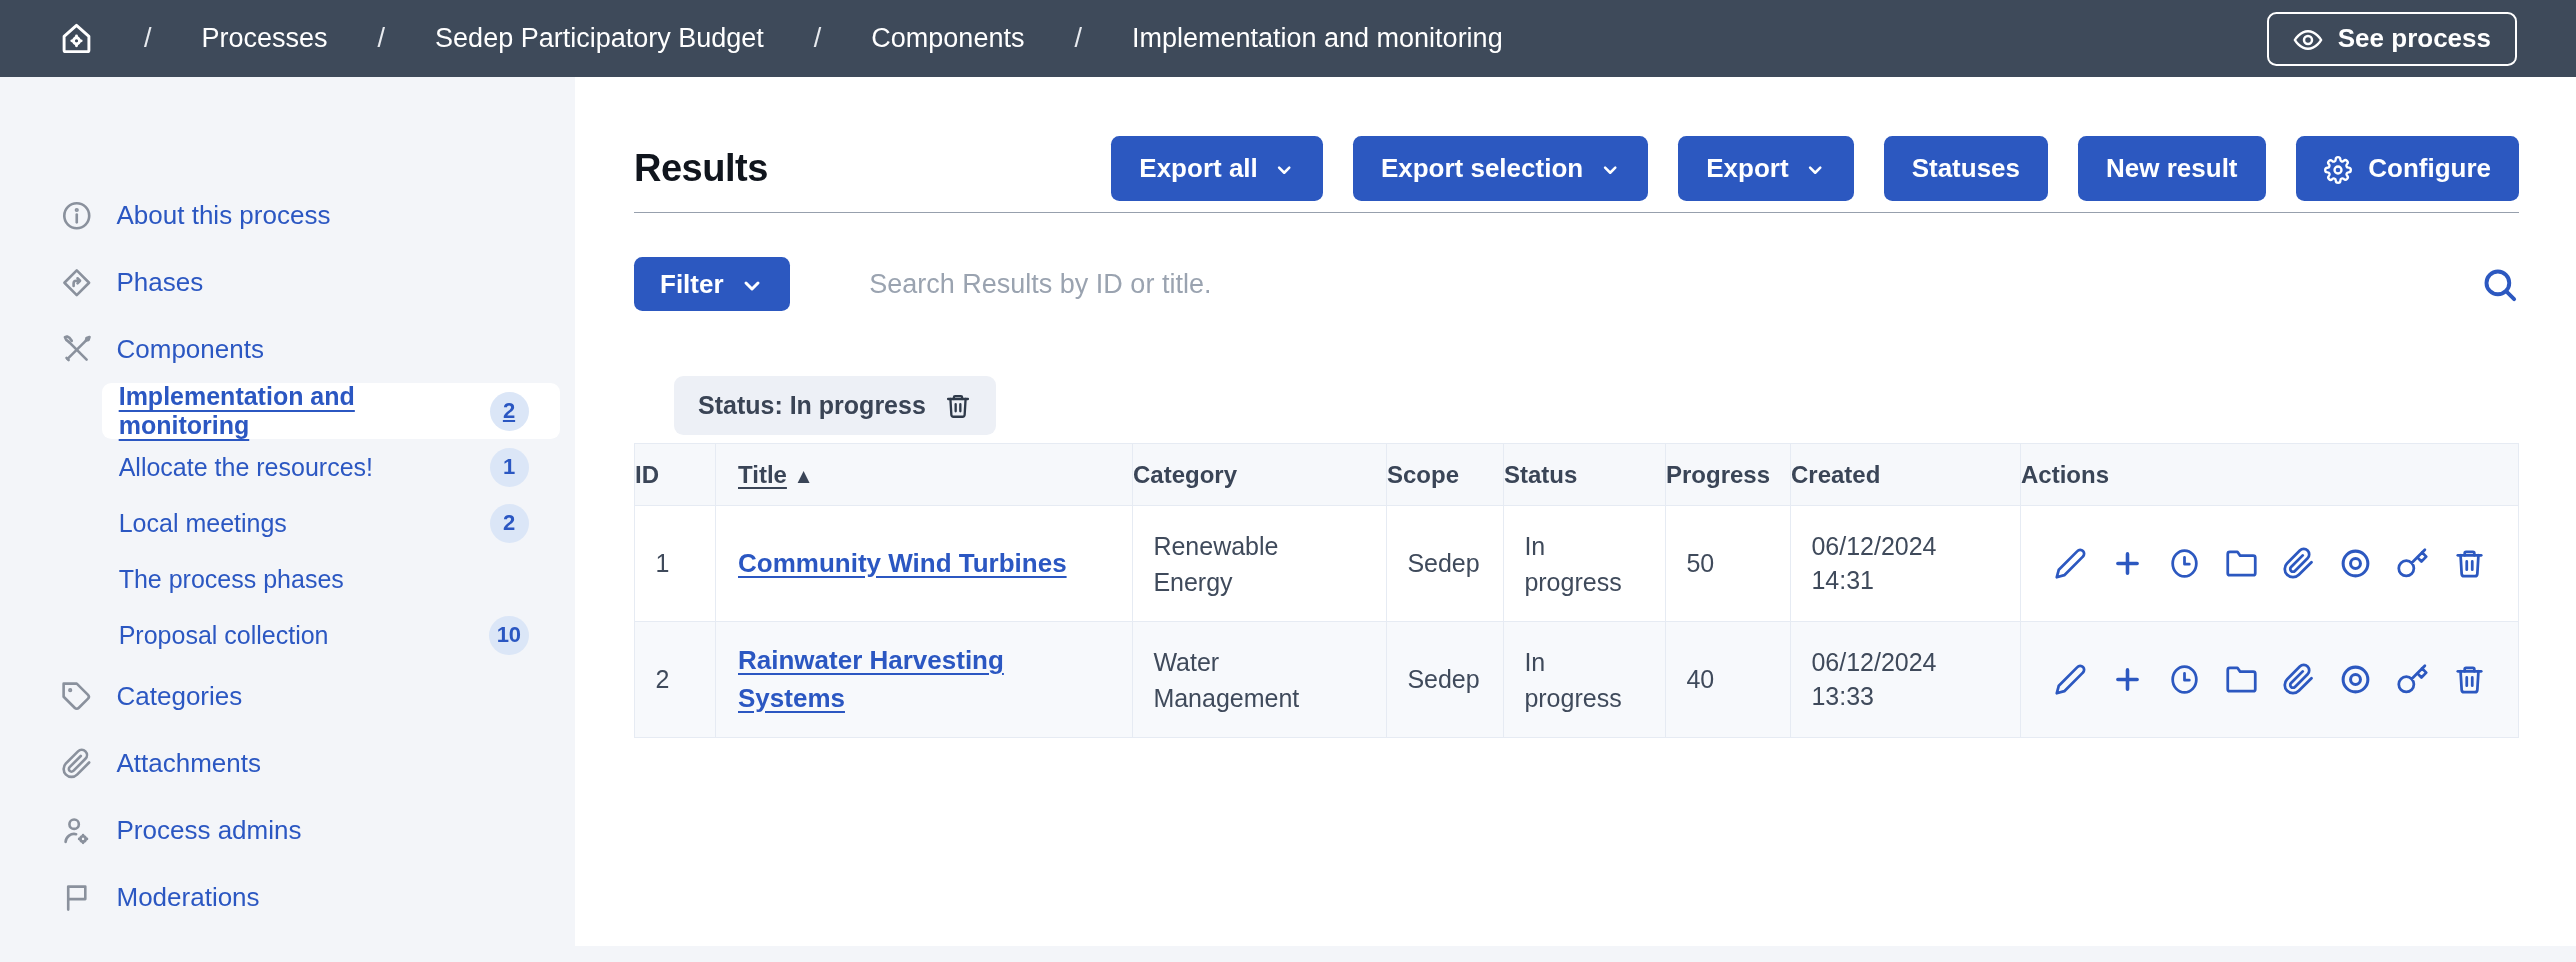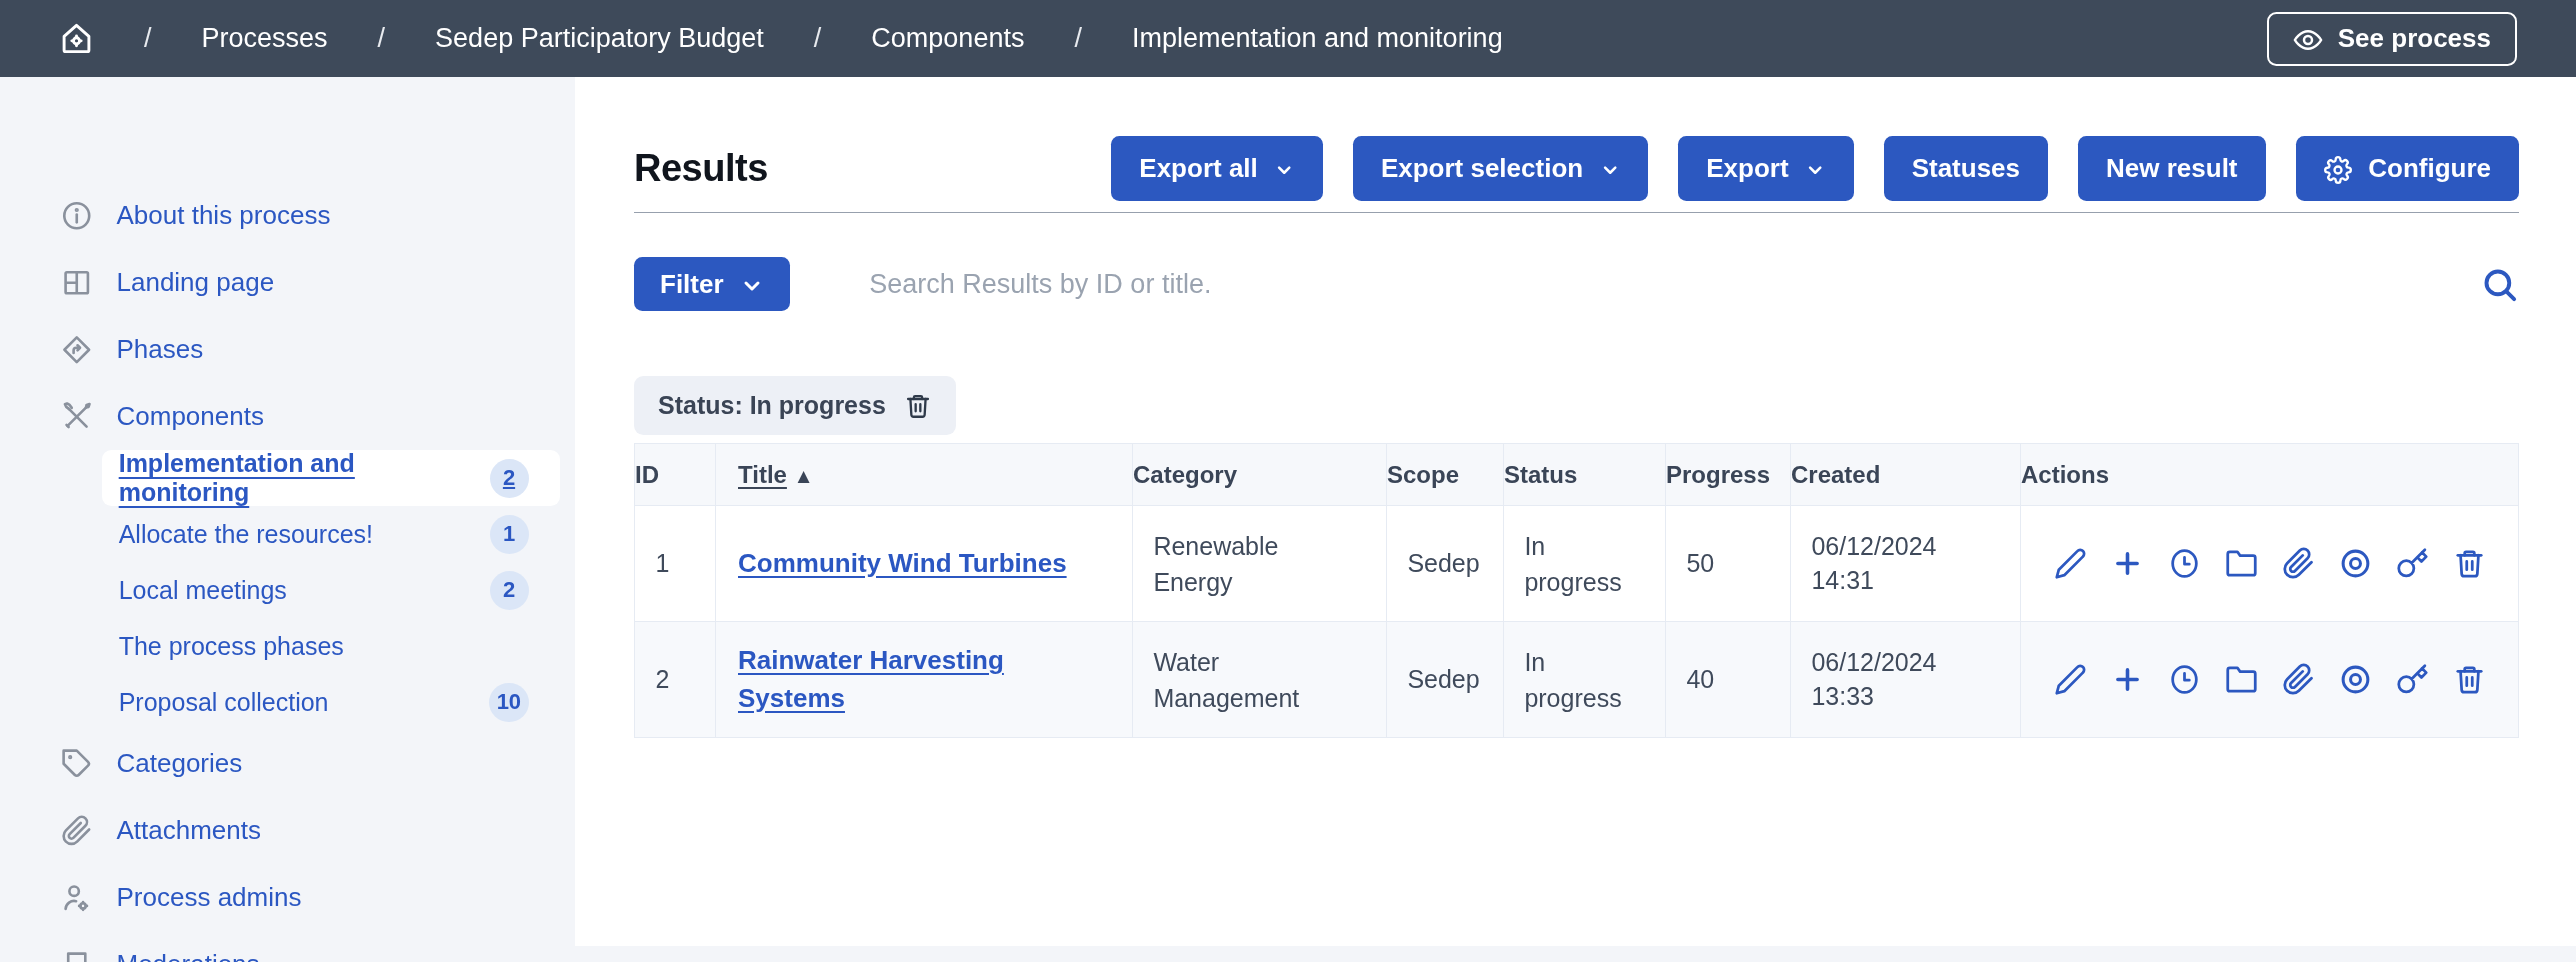--- a/index.html
+++ b/index.html
@@ -68,21 +68,21 @@
     flex:1; border:none; outline:none; background:transparent;
     font-family:inherit; font-size:27px; color:#3f4a5b;margin-left:35px;
   }
   .search-input::placeholder { color:#9aa3b0; }
   .search-btn { background:none; border:none; cursor:pointer; color:#2c58c0; display:flex; }
 
   .chip-row { margin-top:65px; }
   .chip {
     display:inline-flex; align-items:center; gap:18.5px; background:#edf0f6;
     border-radius:9.3px; height:59px; padding:0 24px;
-    font-size:25px; font-weight:700; color:#3a4455;
+    font-size:25px; font-weight:700; color:#3a4455;margin-left:40px;
   }
   .chip-trash { background:none; border:none; cursor:pointer; color:#2f3a4a; display:flex; }
 
   
   table { margin-top:8.3px; width:100%; border-collapse:collapse; font-size:25px; color:#3f4a5b; table-layout:fixed; }
   th, td { border:0.9px solid #e6ebf3; text-align:left; }
   th { background:#f6f8fb; height:62px; font-size:24px; font-weight:700; color:#3a4557; }
   td { height:116px; padding:0 20.4px; }
   th.col-title, td.cell-title { text-align:left; padding-left:22px; }
   .sort-link { text-decoration:underline; text-underline-offset:3.7px; cursor:pointer; }
@@ -210,26 +210,20 @@
 </header>
 
 <div class="layout">
 
   <aside class="sidebar">
     <div class="side-item">
       <span class="ic"><svg class="ic" width="31.5" height="31.5" viewBox="0 0 34 34">
             <use href="#i-info"></use>
           </svg></span>
       <span>About this process</span>
-    </div>
-    <div class="side-item">
-      <span class="ic"><svg class="ic" width="31.5" height="31.5" viewBox="0 0 34 34">
-            <use href="#i-layout"></use>
-          </svg></span>
-      <span>Landing page</span>
     </div>
     <div class="side-item">
       <span class="ic"><svg class="ic" width="31.5" height="31.5" viewBox="0 0 34 34">
             <use href="#i-milestone"></use>
           </svg></span>
       <span>Phases</span>
     </div>
     <div class="side-item">
       <span class="ic"><svg class="ic" width="31.5" height="31.5" viewBox="0 0 34 34">
             <use href="#i-tools"></use>

